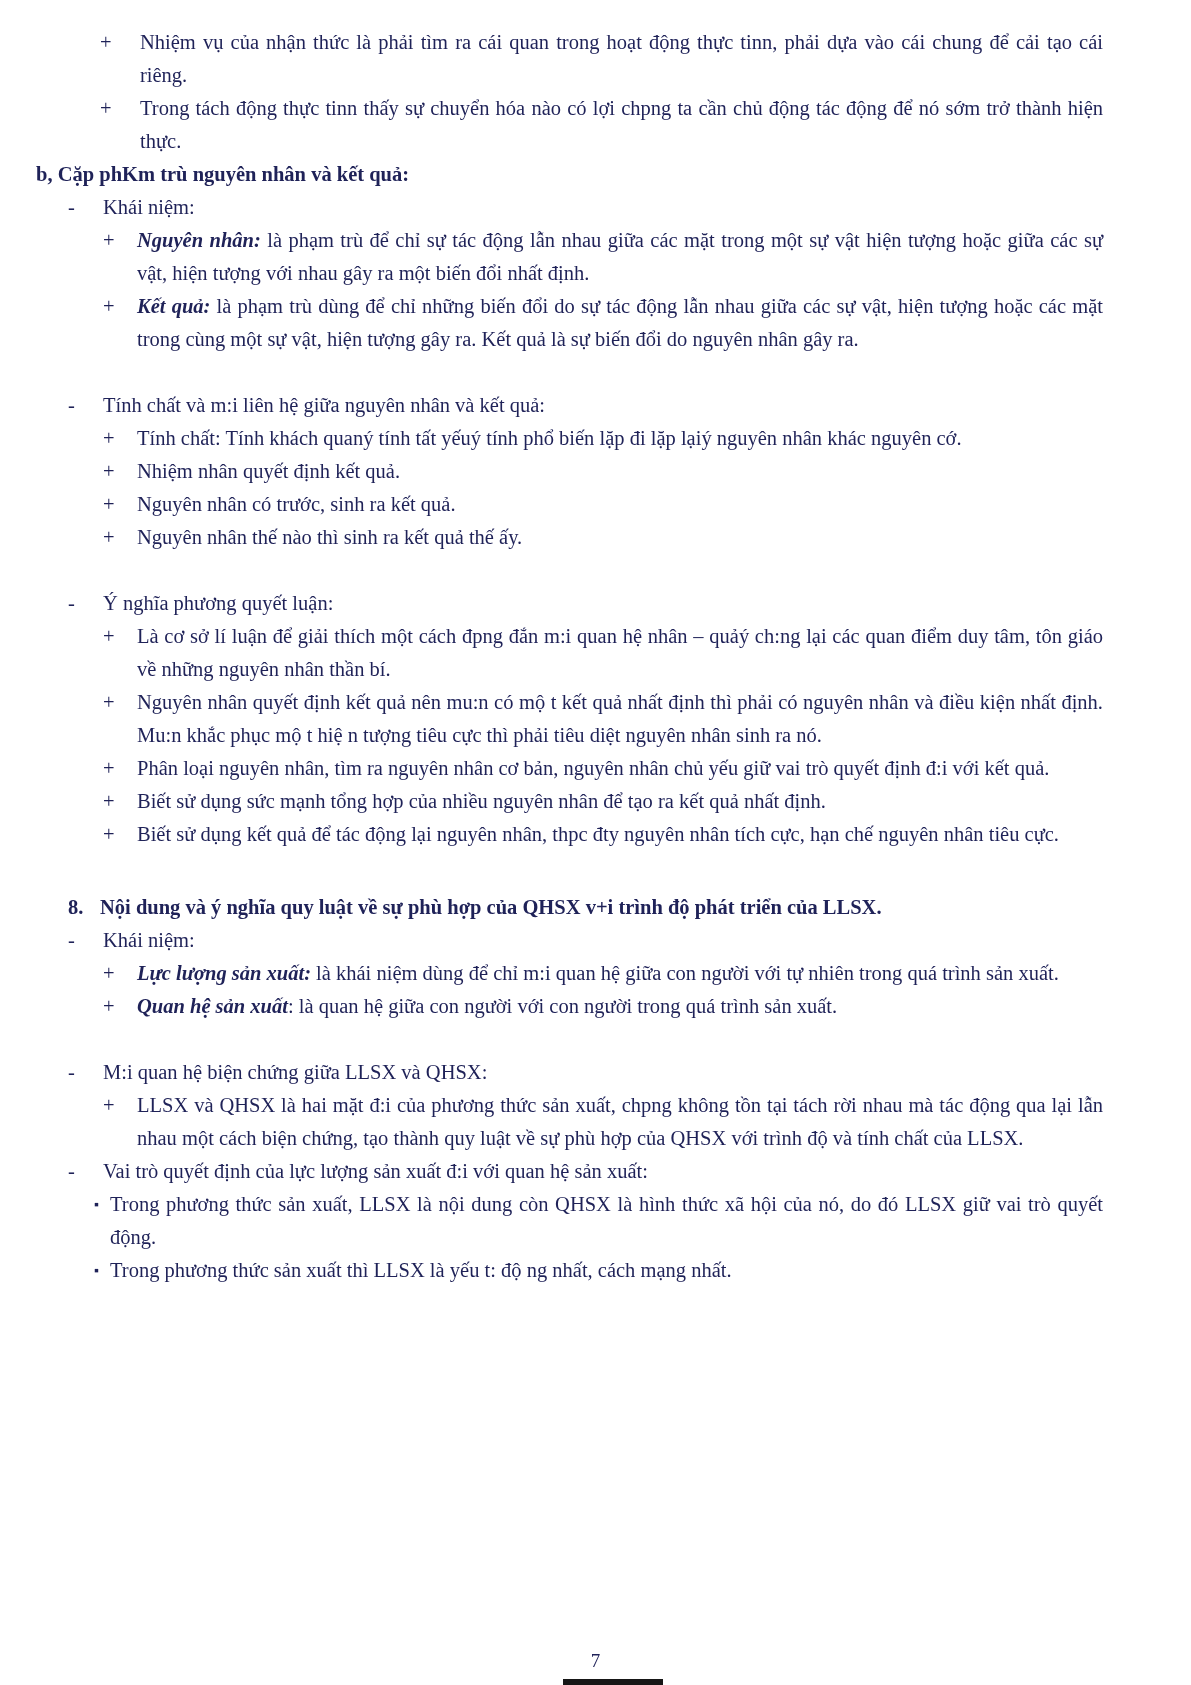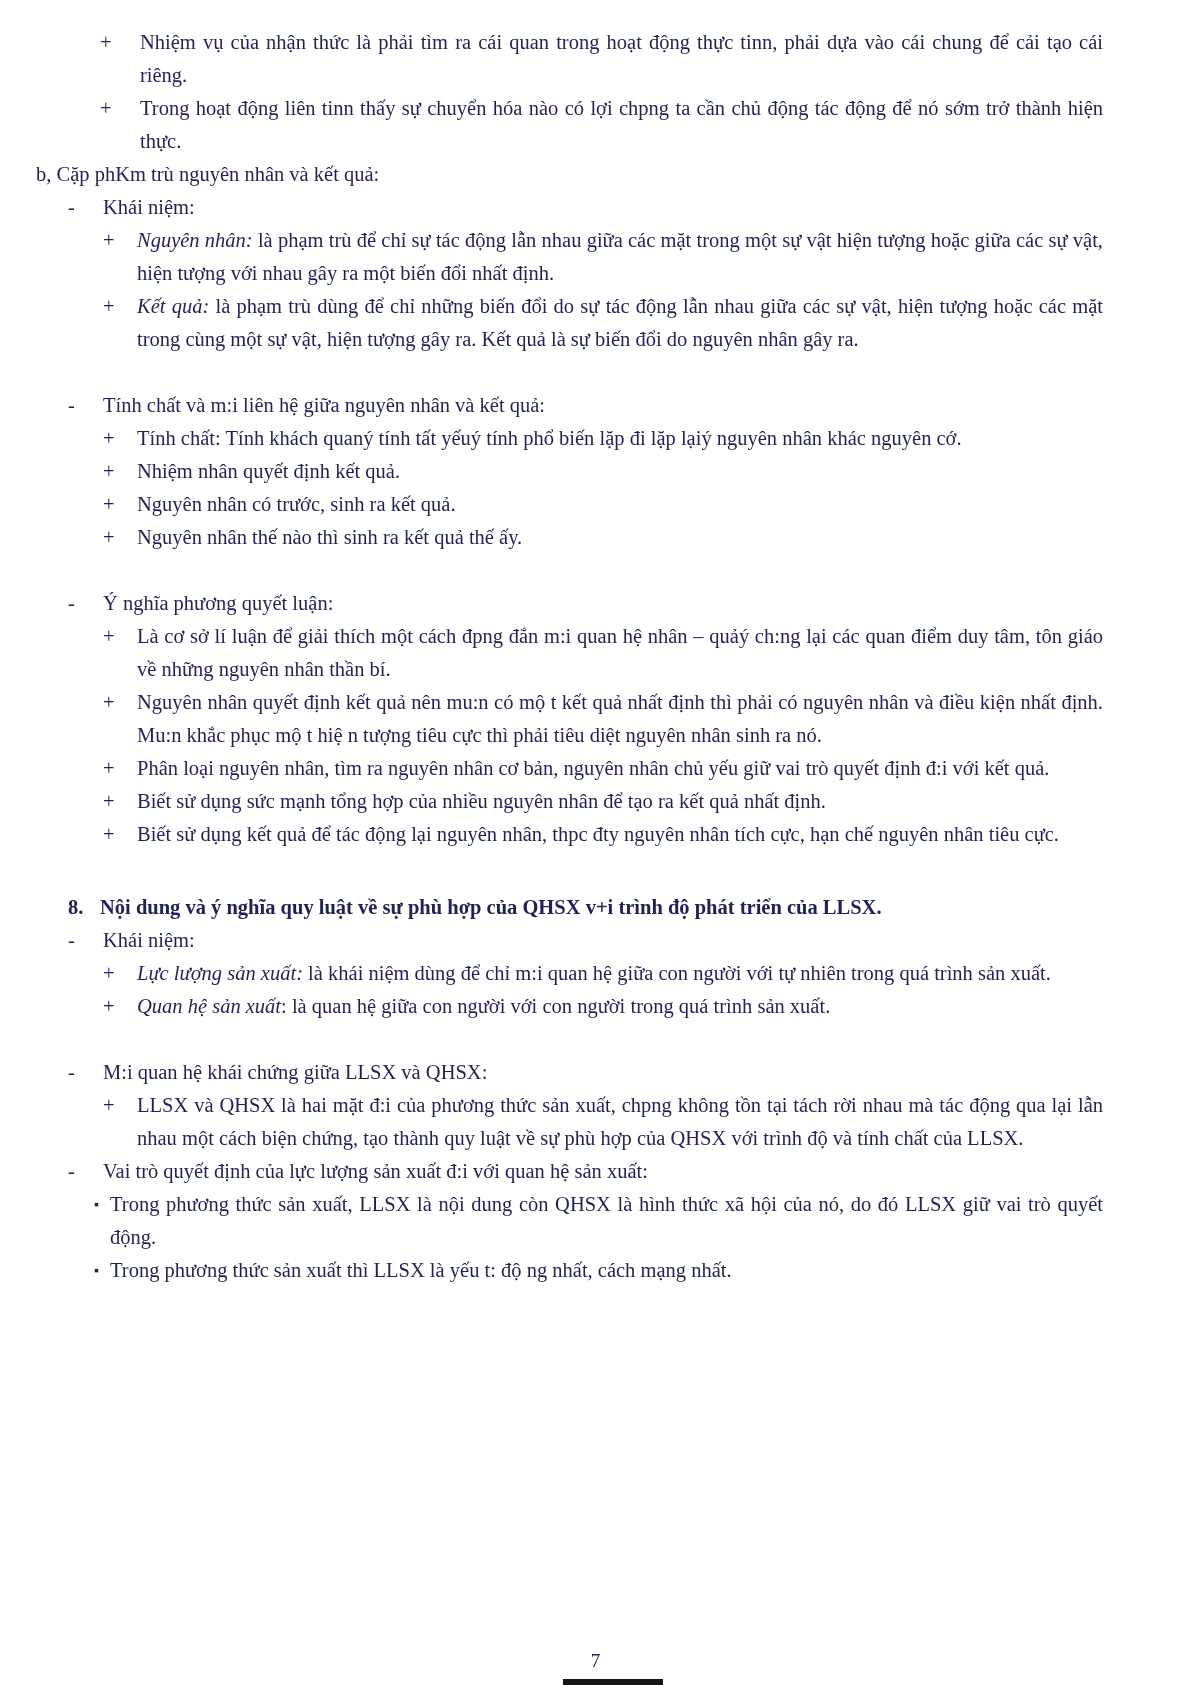--- a/index.html
+++ b/index.html
@@ -20,22 +20,22 @@
   .block { display: flex; text-align: justify; }
   .btext { flex: 1 1 auto; min-width: 0; }
   .marker { flex: 0 0 auto; white-space: pre; line-height: 33px; }
 
   .plus1 { margin-left: 64px; }  .plus1 .marker { width: 40px; }
   .dash  { margin-left: 32px; }  .dash  .marker { width: 35px; }
   .plus2 { margin-left: 67px; }  .plus2 .marker { width: 34px; }
   .hnum  { margin-left: 32px; font-weight: bold; } .hnum .marker { width: 32px; }
   .sq    { margin-left: 58px; }  .sq .marker { width: 16px; font-size: 14px; }
 
-  .heading-b { font-weight: normal; }
-  .lead { font-weight: normal; font-style: italic; }
+  .heading-b { font-weight: bold; }
+  .lead { font-weight: bold; font-style: italic; }
   .gap { margin-top: 33px; }
   .gap-lg { margin-top: 40px; }
 
   .footer {
     position: absolute; left: 0; right: 0; bottom: 8px;
     text-align: center; font-size: 19px;
   }
   .edge-mark {
     position: absolute; left: 563px; bottom: 0;
     width: 100px; height: 6px; background: #161616;
@@ -46,21 +46,21 @@
 
 <div class="page">
 
   <div class="block plus1">
     <span class="marker">+</span>
     <span class="btext">Nhiệm vụ của nhận thức là phải tìm ra cái quan trong hoạt động thực tinn, phải dựa vào cái chung để cải tạo cái riêng.</span>
   </div>
 
   <div class="block plus1">
     <span class="marker">+</span>
-    <span class="btext">Trong hoạt động liên tinn thấy sự chuyển hóa nào có lợi chpng ta cần chủ động tác động để nó sớm trở thành hiện thực.</span>
+    <span class="btext">Trong tách động thực tinn thấy sự chuyển hóa nào có lợi chpng ta cần chủ động tác động để nó sớm trở thành hiện thực.</span>
   </div>
 
   <div class="heading-b">b, Cặp phKm trù nguyên nhân và kết quả:</div>
 
   <div class="block dash">
     <span class="marker">-</span>
     <span class="btext">Khái niệm:</span>
   </div>
 
   <div class="block plus2">
@@ -143,21 +143,21 @@
     <span class="btext"><span class="lead">Lực lượng sản xuất:</span><span> là khái niệm dùng để chỉ m:i quan hệ  giữa con người với tự nhiên trong quá trình sản xuất.</span></span>
   </div>
 
   <div class="block plus2">
     <span class="marker">+</span>
     <span class="btext"><span class="lead">Quan hệ sản xuất</span><span>: là quan hệ giữa con người với con người trong quá trình sản xuất.</span></span>
   </div>
 
   <div class="block dash gap">
     <span class="marker">-</span>
-    <span class="btext">M:i quan hệ  khái chứng giữa LLSX và QHSX:</span>
+    <span class="btext">M:i quan hệ  biện chứng giữa LLSX và QHSX:</span>
   </div>
 
   <div class="block plus2">
     <span class="marker">+</span>
     <span class="btext">LLSX và QHSX là hai mặt đ:i của phương thức sản xuất, chpng không tồn tại tách rời nhau mà tác động qua lại lẫn nhau một cách biện chứng, tạo thành quy luật về sự phù hợp của QHSX với trình độ và tính chất của LLSX.</span>
   </div>
 
   <div class="block dash">
     <span class="marker">-</span>
     <span class="btext">Vai trò quyết định của lực lượng sản xuất đ:i với quan hệ  sản xuất:</span>

